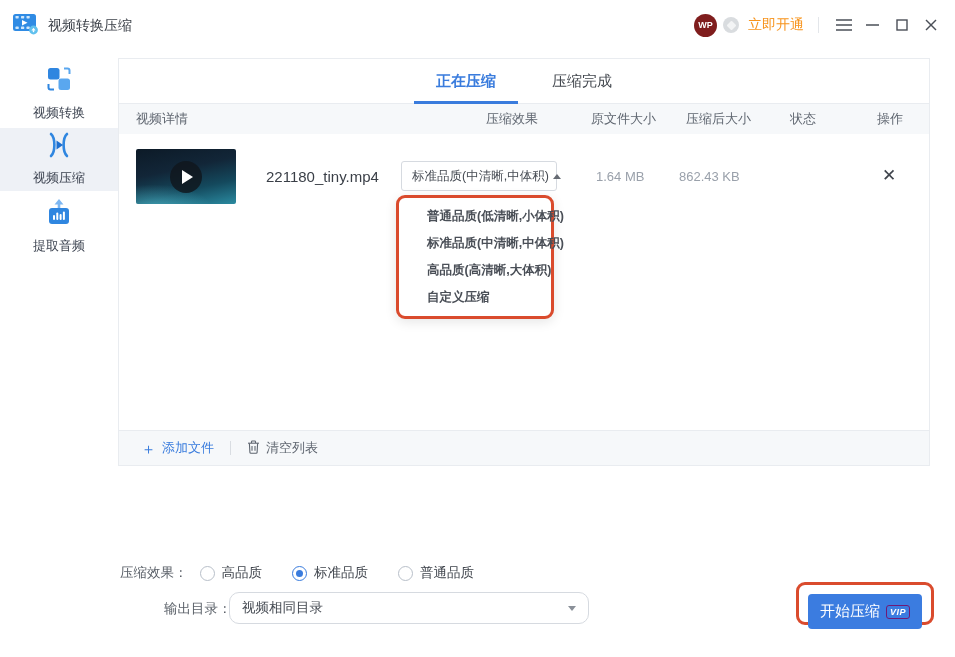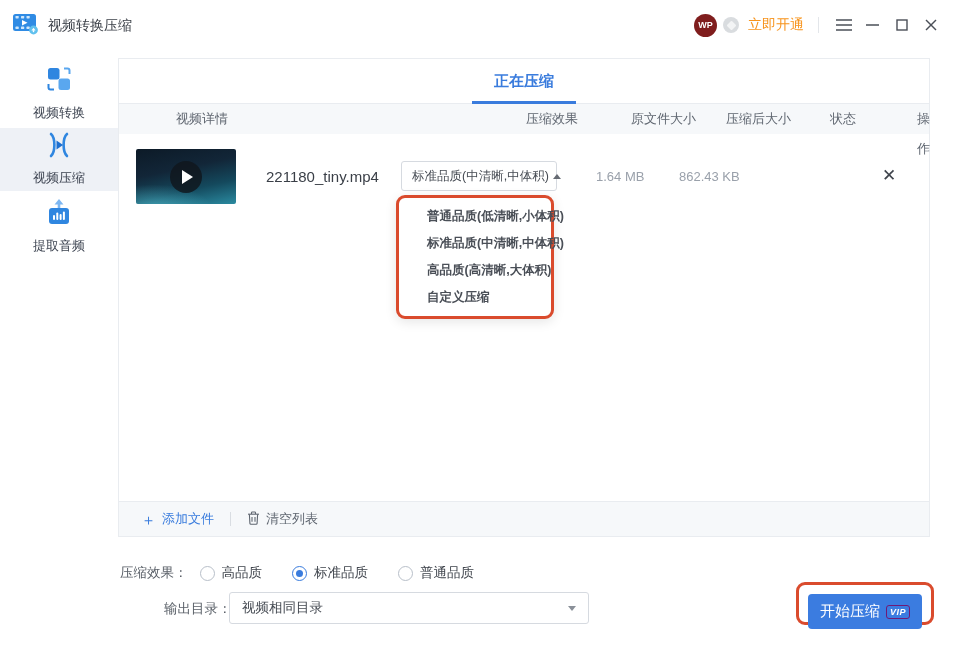--- a/index.html
+++ b/index.html
@@ -23,31 +23,31 @@
   .tb-divider { width:1px; height:16px; background:#e3e6ea; margin:0 10px 0 14px; }
   .win-btn { width:29px; height:50px; display:flex; align-items:center; justify-content:center; cursor:pointer; }
   .win-btn svg { display:block; }
   
   .sidebar { position:absolute; left:0; top:50px; width:118px; height:607px; background:#fff; }
   .side-item { position:absolute; left:0; width:118px; height:63px; display:flex; flex-direction:column;
                align-items:center; justify-content:center; gap:7px; cursor:pointer; }
   .side-item .lbl { font-size:13px; color:#3c4350; }
   .side-item.selected { background:#eef1f6; }
   
-  .card { position:absolute; left:118px; top:58px; width:812px; height:479px;
+  .card { position:absolute; left:118px; top:58px; width:812px; height:408px;
           background:#fff; border:1px solid #e9ecf0; }
   .tabbar { position:absolute; top:0; left:0; width:100%; height:45px; border-bottom:1px solid #e9ecf0;
             display:flex; align-items:stretch; justify-content:center; }
   .tab { position:relative; padding:0 22px; margin:0 6px; font-size:15px; color:#42474e;
          display:flex; align-items:center; cursor:pointer; }
   .tab.active { color:#3a7cdd; font-weight:bold; }
   .tab.active .tab-underline { position:absolute; left:0; right:0; bottom:-1px; height:3px; background:#3a7cdd; }
   
   .thead { position:absolute; top:45px; left:0; width:100%; height:30px; background:#f6f8fa; font-size:13px; color:#5f6670; }
-  .thead span { position:absolute; line-height:30px;margin-left:40px; }
+  .thead span { position:absolute; line-height:30px; }
   .th-details { left:17px; } .th-effect { left:367px; } .th-orig { left:472px; }
   .th-comp { left:567px; } .th-status { left:671px; } .th-action { left:758px; }
   .frow { position:absolute; top:75px; left:0; width:100%; height:85px; }
   .thumb { position:absolute; left:17px; top:15px; width:100px; height:55px; border-radius:2px; overflow:hidden;
            background:linear-gradient(168deg,#0c1a27 0%,#122638 38%,#14495d 68%,#2a8aa0 100%); cursor:pointer; }
   .thumb .rays { position:absolute; inset:0;
            background:radial-gradient(ellipse 90% 70% at 18% 110%, rgba(96,212,230,.55), transparent 65%); }
   .play-circle { position:absolute; left:50%; top:50%; width:32px; height:32px; margin:-16px 0 0 -16px;
            border-radius:50%; background:rgba(16,22,28,.82); }
   .play-circle:after { content:""; position:absolute; left:12px; top:9px; border-style:solid;
@@ -83,21 +83,21 @@
   .set-label { font-size:13.5px; color:#5a6068; }
   .radio-opt { display:flex; align-items:center; gap:7px; cursor:pointer; }
   .r1 { margin-left:12px; } .r2 { margin-left:30px; } .r3 { margin-left:30px; }
   .radio { width:15px; height:15px; border-radius:50%; border:1px solid #b8bfc9; background:#fff; position:relative; }
   .radio.checked { border-color:#3a7cdd; }
   .radio.checked:after { content:""; position:absolute; left:3px; top:3px; width:7px; height:7px;
           border-radius:50%; background:#3a7cdd; }
   .radio-opt .lbl { font-size:13.5px; color:#3f444c; }
   .output-row { position:absolute; left:120px; top:600px; display:flex; align-items:center;margin-left:44px; }
   .out-select { position:absolute; left:65px; top:-8px; width:360px; height:32px; border:1px solid #d6dae0;
-          border-radius:3px; background:#fff; display:flex; align-items:center; padding:12px 12px; cursor:pointer; }
+          border-radius:10px; background:#fff; display:flex; align-items:center; padding:12px 12px; cursor:pointer; }
   .out-select .otxt { flex:1; font-size:13.5px; color:#454a52; }
   
   .start-annotation { position:absolute; left:796px; top:582px; width:138px; height:43px;
           border:3px solid #da4b2d; border-radius:9px; }
   .start-btn { position:absolute; left:9px; top:9px; width:114px; height:35px; background:#3b7ce0;
           border-radius:4px; color:#fff; font-size:15px; display:flex; align-items:center;
           justify-content:center; gap:6px; cursor:pointer; }
   .vip-tag { border:1px solid #701a75; border-radius:3px; font-size:9px; font-style:italic; font-weight:bold;
           padding:1px 3px; line-height:10px; letter-spacing:.5px; }
 </style>
@@ -200,20 +200,23 @@
   </div>
 </div>
 
 <div class="card">
 
   <div class="tabbar">
     <div class="tab active">
       <span>正在压缩</span>
       <div class="tab-underline"></div>
     </div>
+    <div class="tab">
+      <span>压缩完成</span>
+    </div>
   </div>
 
   <div class="thead">
     <span class="th-details">视频详情</span>
     <span class="th-effect">压缩效果</span>
     <span class="th-orig">原文件大小</span>
     <span class="th-comp">压缩后大小</span>
     <span class="th-status">状态</span>
     <span class="th-action">操作</span>
   </div>

